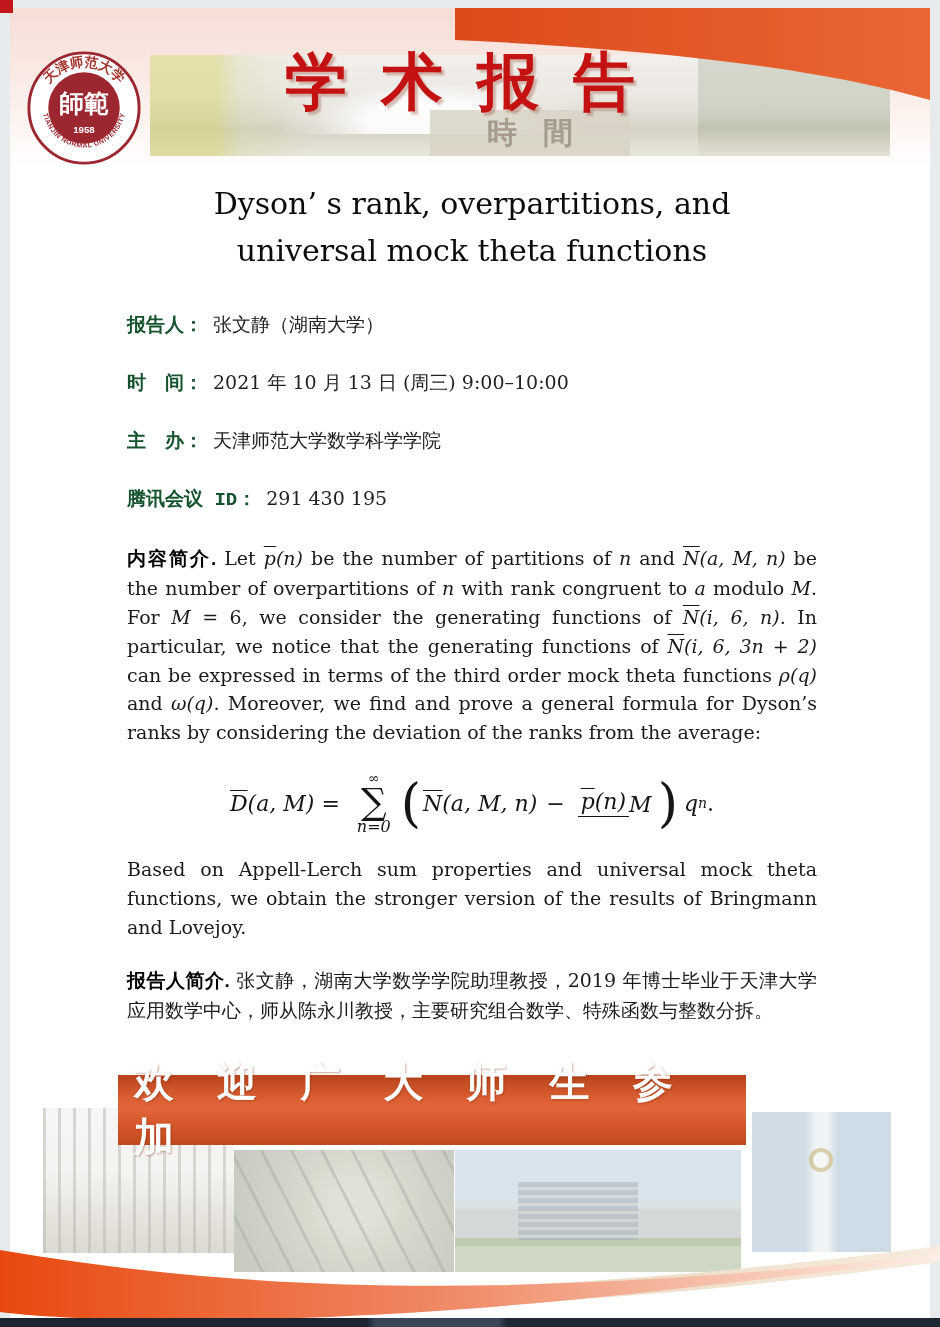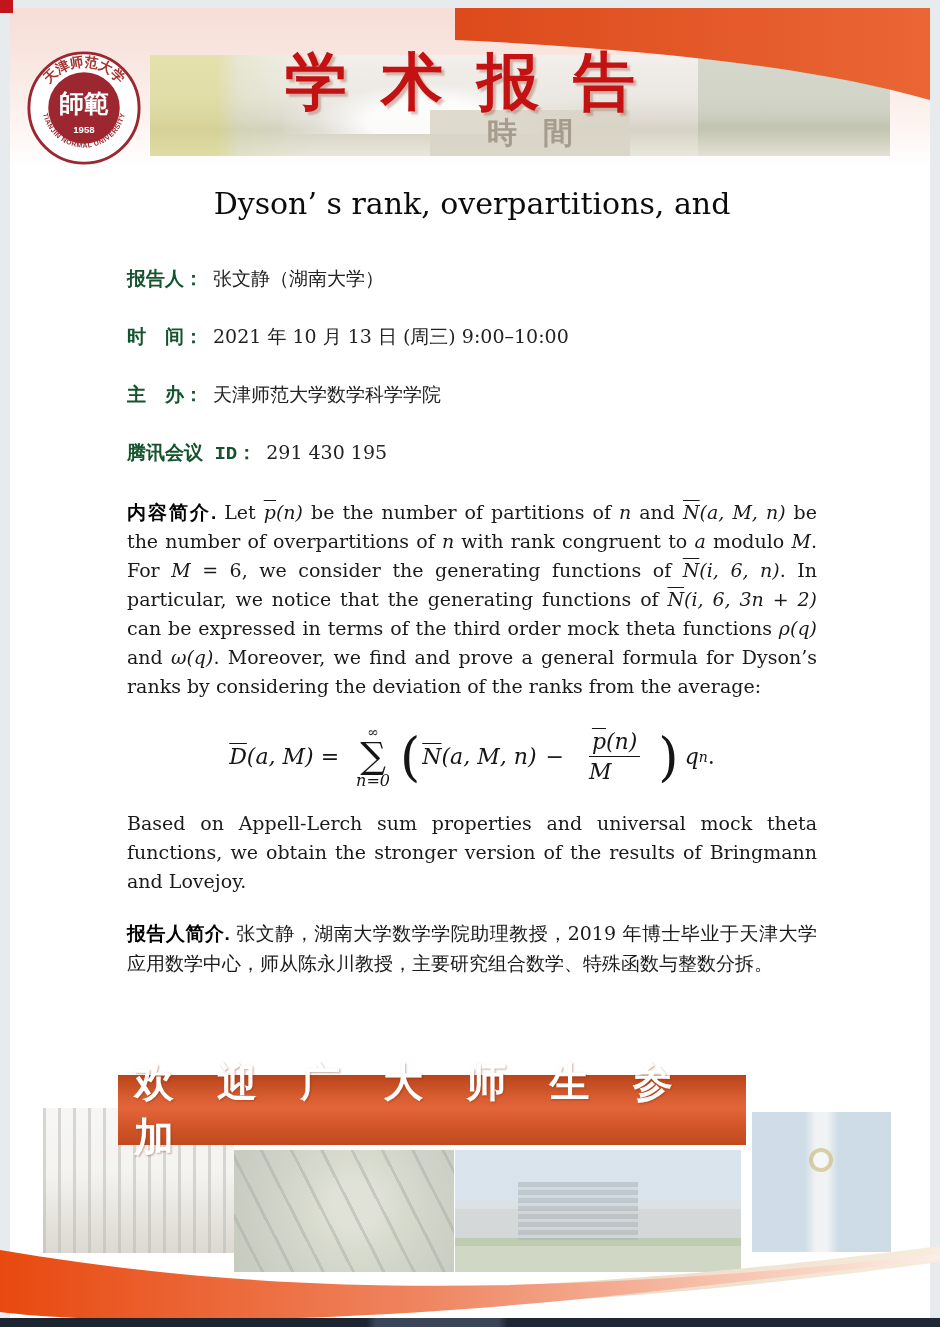--- a/index.html
+++ b/index.html
@@ -48,21 +48,21 @@
   
   .formula { margin:24px auto 20px auto; display:flex; justify-content:center; align-items:center;
     font-size:22px; color:#151515; }
   .f-it { font-style:italic; }
   .f-ol { font-style:italic; text-decoration:overline; text-decoration-thickness:1.2px; }
   .sum { display:inline-flex; flex-direction:column; align-items:center; margin:0 8px 0 10px; line-height:1; }
   .sum-top { font-size:14px; }
   .sum-sigma { font-size:36px; line-height:.95; }
   .sum-bot { font-size:16px; font-style:italic; }
   .bigp { font-size:52px; line-height:.85; font-weight:400; transform:scaleY(1.02); margin:0 2px; }
-  .frac { display:inline-flex; flex-direction:column; margin:0 16px; line-height:1.15; }
+  .frac { display:inline-flex; flex-direction:row; align-items:center; margin:0 4px; line-height:1.15; }
   .frac-num { padding:0 3px 2px 3px; border-bottom:1.4px solid #151515; }
   .frac-den { padding-top:2px; font-style:italic; }
   .minus { margin:0 9px; }
   .qsup { font-size:14px; vertical-align:super; font-style:italic; }
   .par-closing { margin-top:16px; }
   .par-bio { margin-top:24px; font-size:19px; line-height:1.5; text-align:justify; }
 
   
   .banner { position:absolute; left:118px; top:1075px; width:628px; height:70px; z-index:6;
     background:linear-gradient(180deg,#b8431a 0%,#d75c30 30%,#e2663a 48%,#d4552a 72%,#bf4a1e 100%);
@@ -130,20 +130,21 @@
     <textPath href="#arcTop" startOffset="50%" text-anchor="middle">天津师范大学</textPath>
   </text>
   <text font-size="7.2" font-weight="bold" fill="#9c2730" font-family="Liberation Sans, sans-serif" letter-spacing="0.5">
     <textPath href="#arcBot" startOffset="50%" text-anchor="middle">TIANJIN NORMAL UNIVERSITY</textPath>
   </text>
 </svg>
 
 <div class="content">
   <div class="doc-title">
     <div>Dyson’ s rank, overpartitions, and</div>
+    <div>universal mock theta functions</div>
   </div>
 
   <div class="info">
     <div class="info-row">
       <span class="info-label">报告人：</span><span class="info-value">张文静（湖南大学）</span>
     </div>
     <div class="info-row">
       <span class="info-label">时　间：</span><span class="info-value">2021 年 10 月 13 日 (周三) 9:00–10:00</span>
     </div>
     <div class="info-row">

